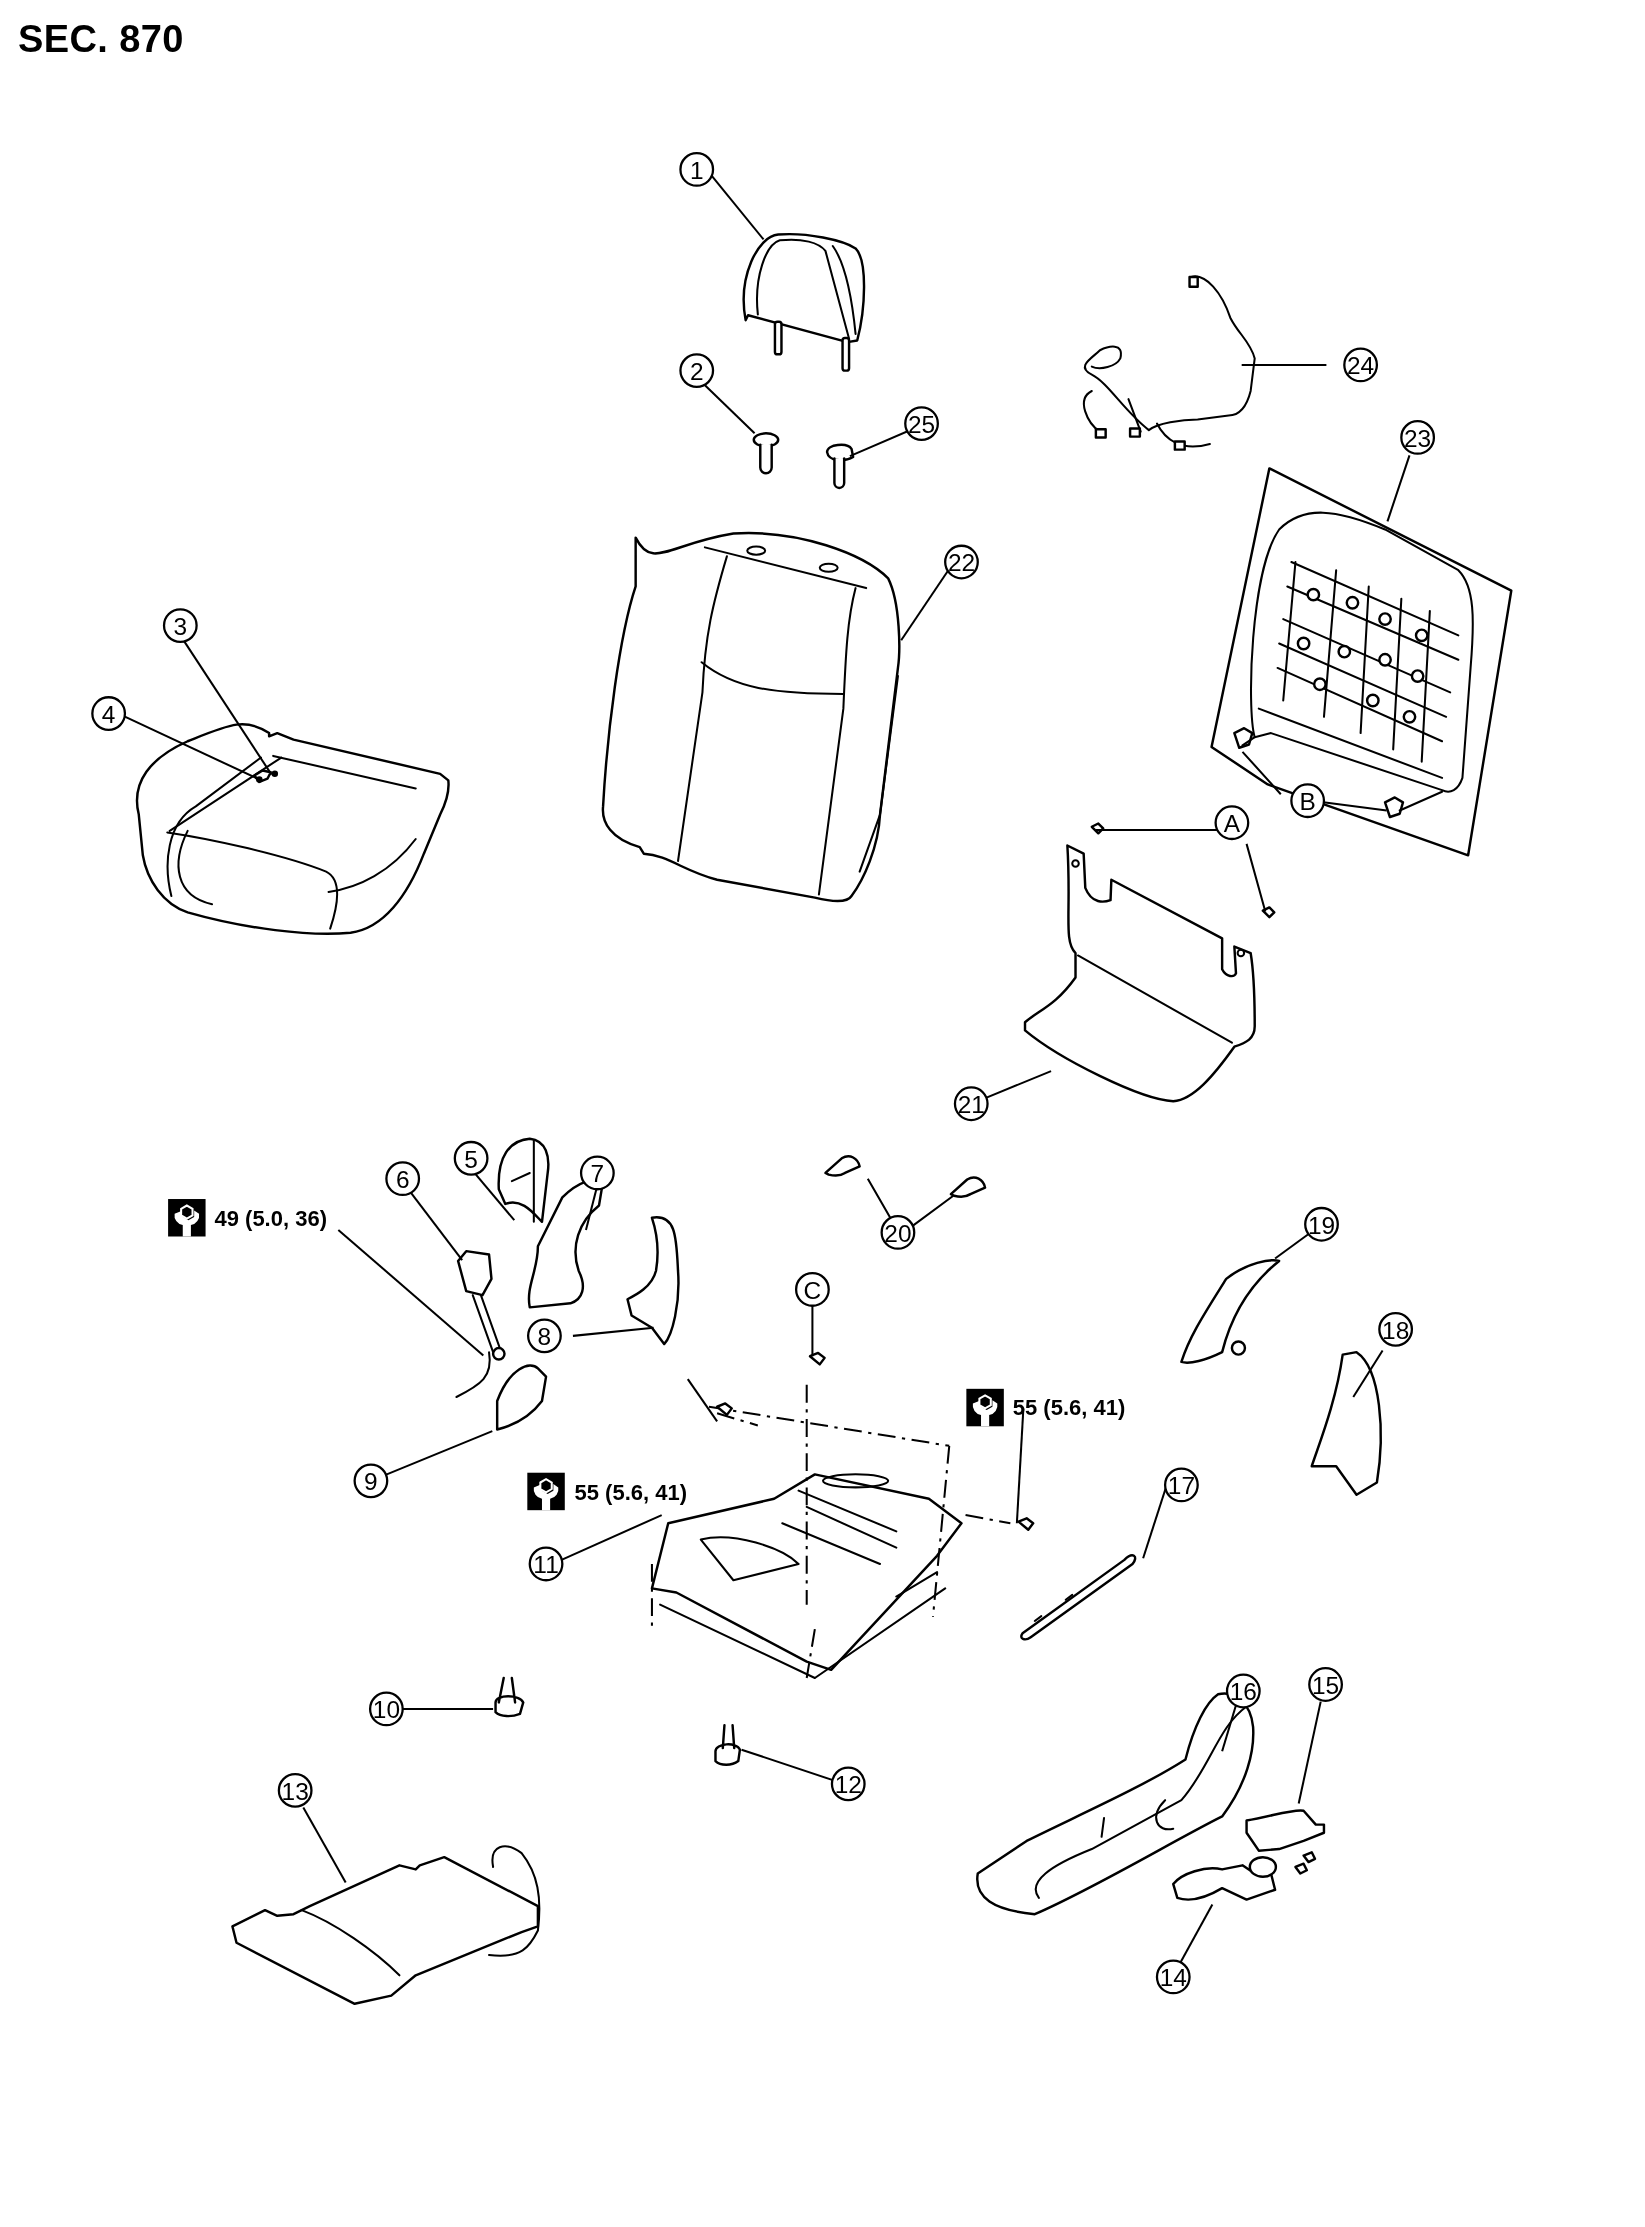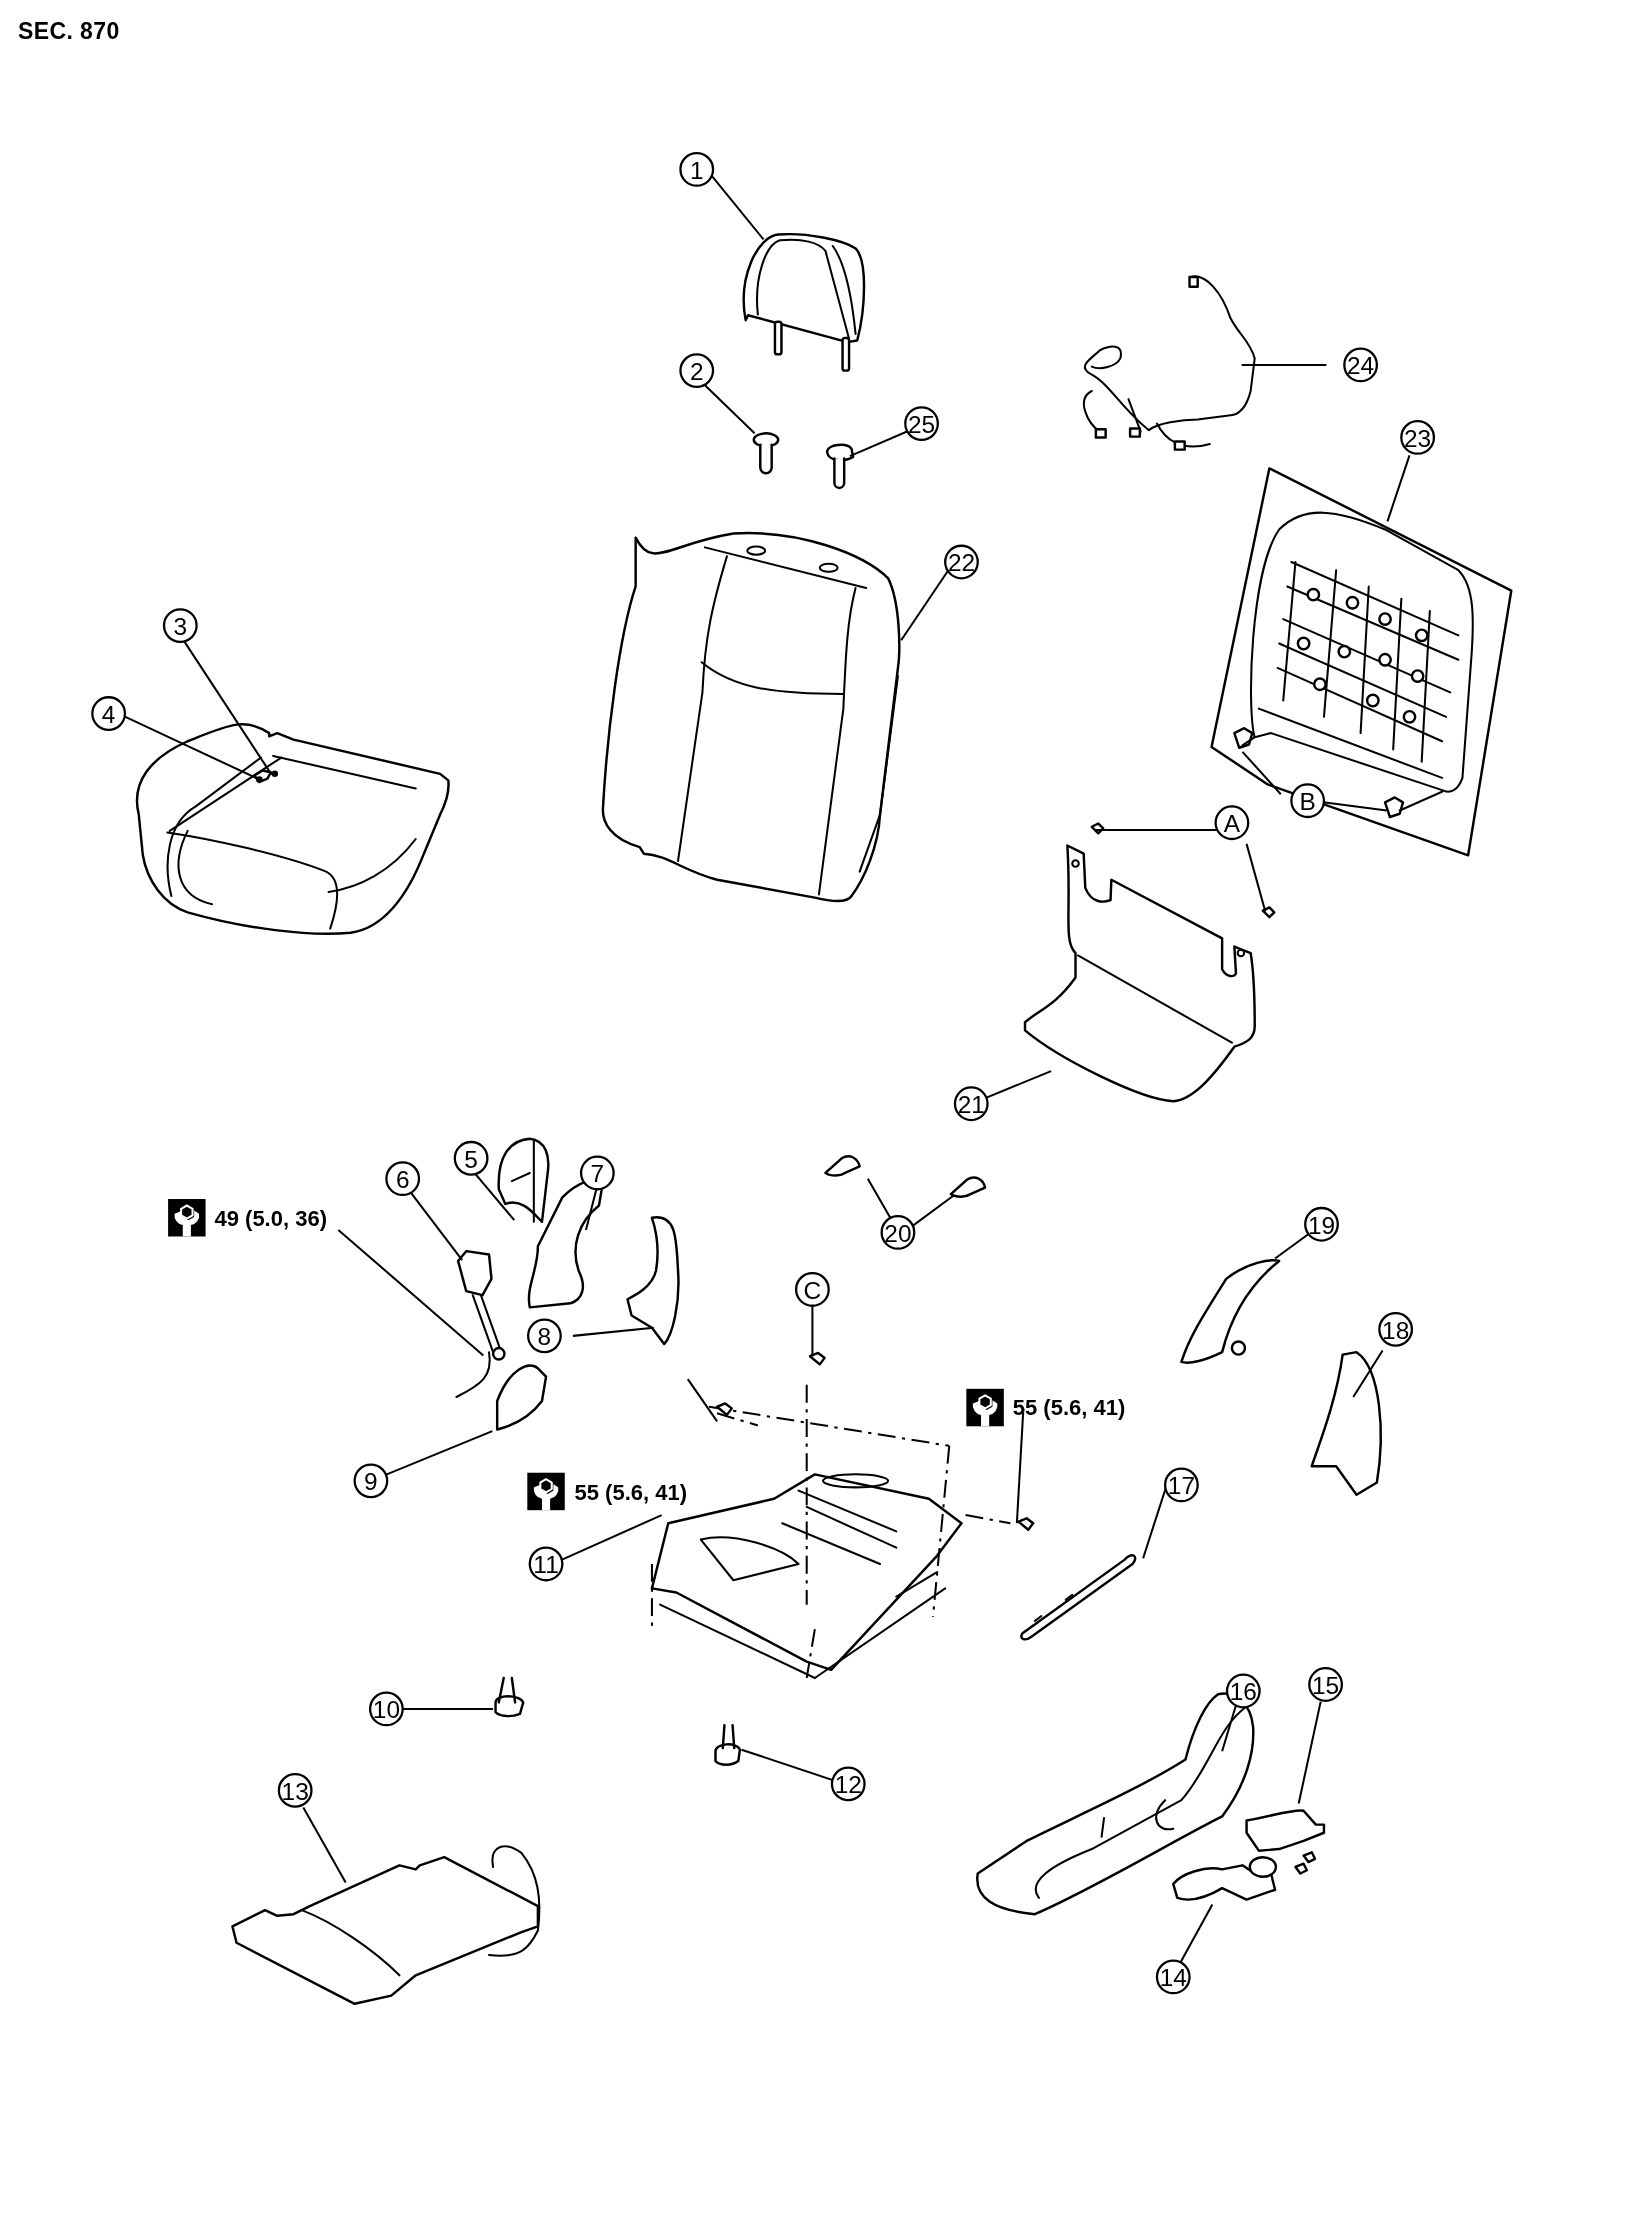--- a/index.html
+++ b/index.html
@@ -1,18 +1,18 @@
 <!DOCTYPE html>
 <html style="font-size:13px"><head>
 <meta charset="utf-8">
 <style>
   html, body { margin: 0; padding: 0; background: #ffffff; }
   body { width: 1646px; height: 2227px; position: relative; overflow: hidden;
          font-family: "Liberation Sans", sans-serif; color: #000; }
-  #sec-title { position: absolute; left: 18px; top: 18px; font-size: 23px; font-weight: bold;
+  #sec-title { position: absolute; left: 18px; top: 18px; font-size: 38px; font-weight: bold;
                font-family: "Liberation Sans", sans-serif; letter-spacing: 0.4px; }
   svg#diagram { position: absolute; left: 0; top: 0; }
   .part { fill: #fff; stroke: #000; stroke-width: 3; stroke-linejoin: round; stroke-linecap: round; }
   .thin { fill: none; stroke: #000; stroke-width: 2.5; stroke-linecap: round; stroke-linejoin: round; }
   .leader { fill: none; stroke: #000; stroke-width: 2.5; }
   .dash { fill: none; stroke: #000; stroke-width: 2.5; stroke-dasharray: 22 8 4 8; }
   .callout-circle { fill: #fff; stroke: #000; stroke-width: 2.8; }
   .callout-text { font-family: "Liberation Sans", sans-serif; font-size: 30px; text-anchor: middle;
                   dominant-baseline: central; fill: #000; }
   .torque-text { font-family: "Liberation Sans", sans-serif; font-size: 27px; font-weight: bold; fill: #000; }

